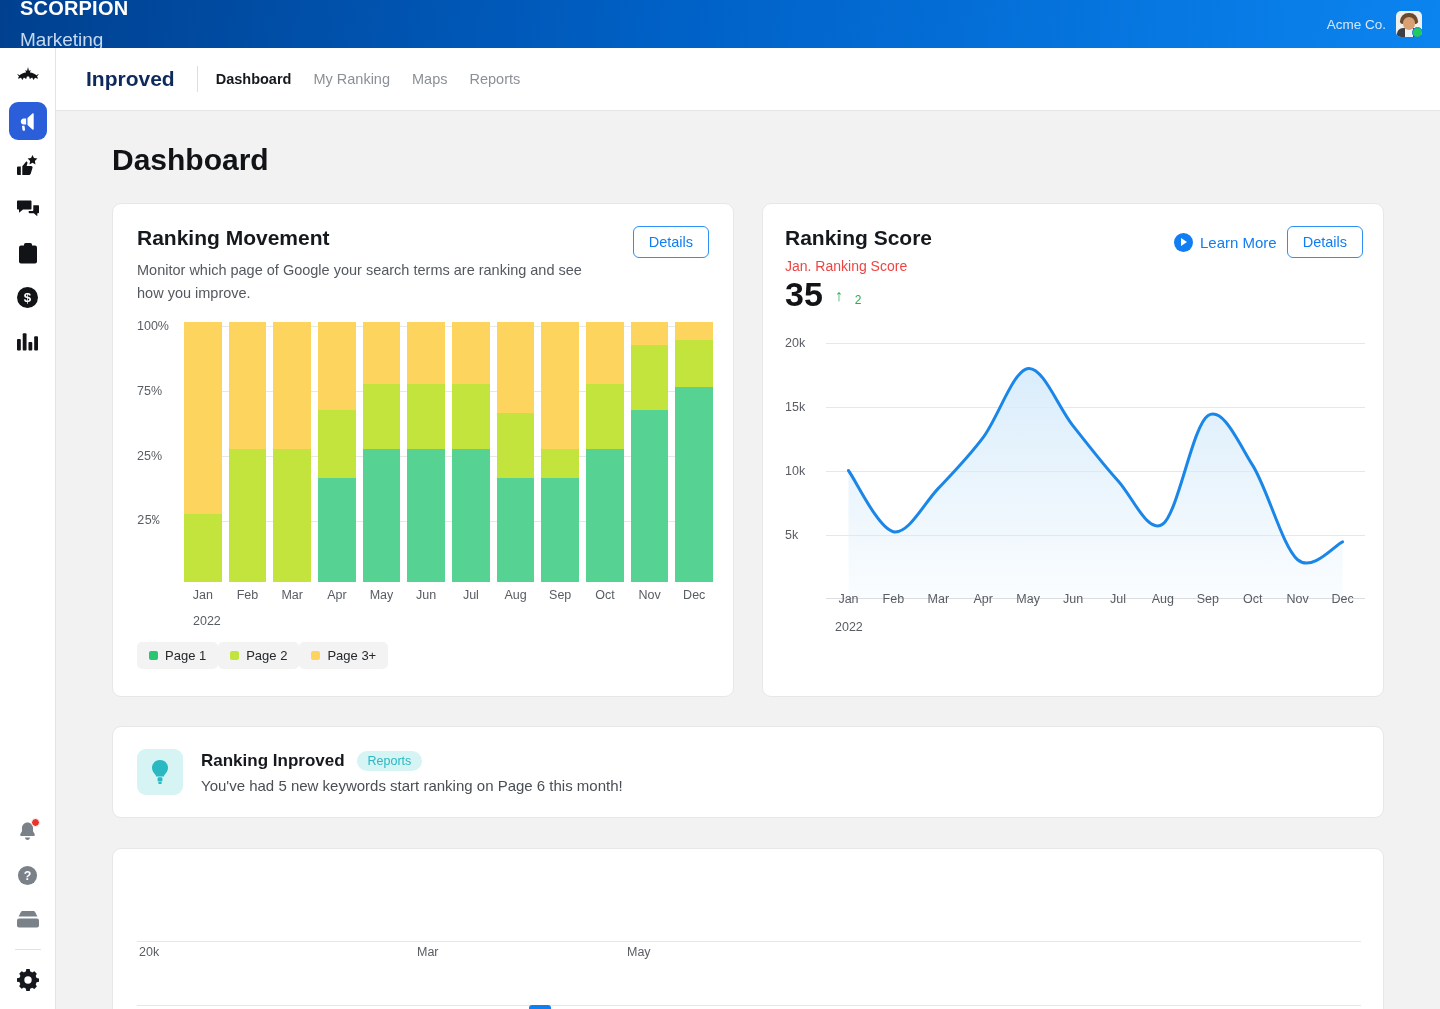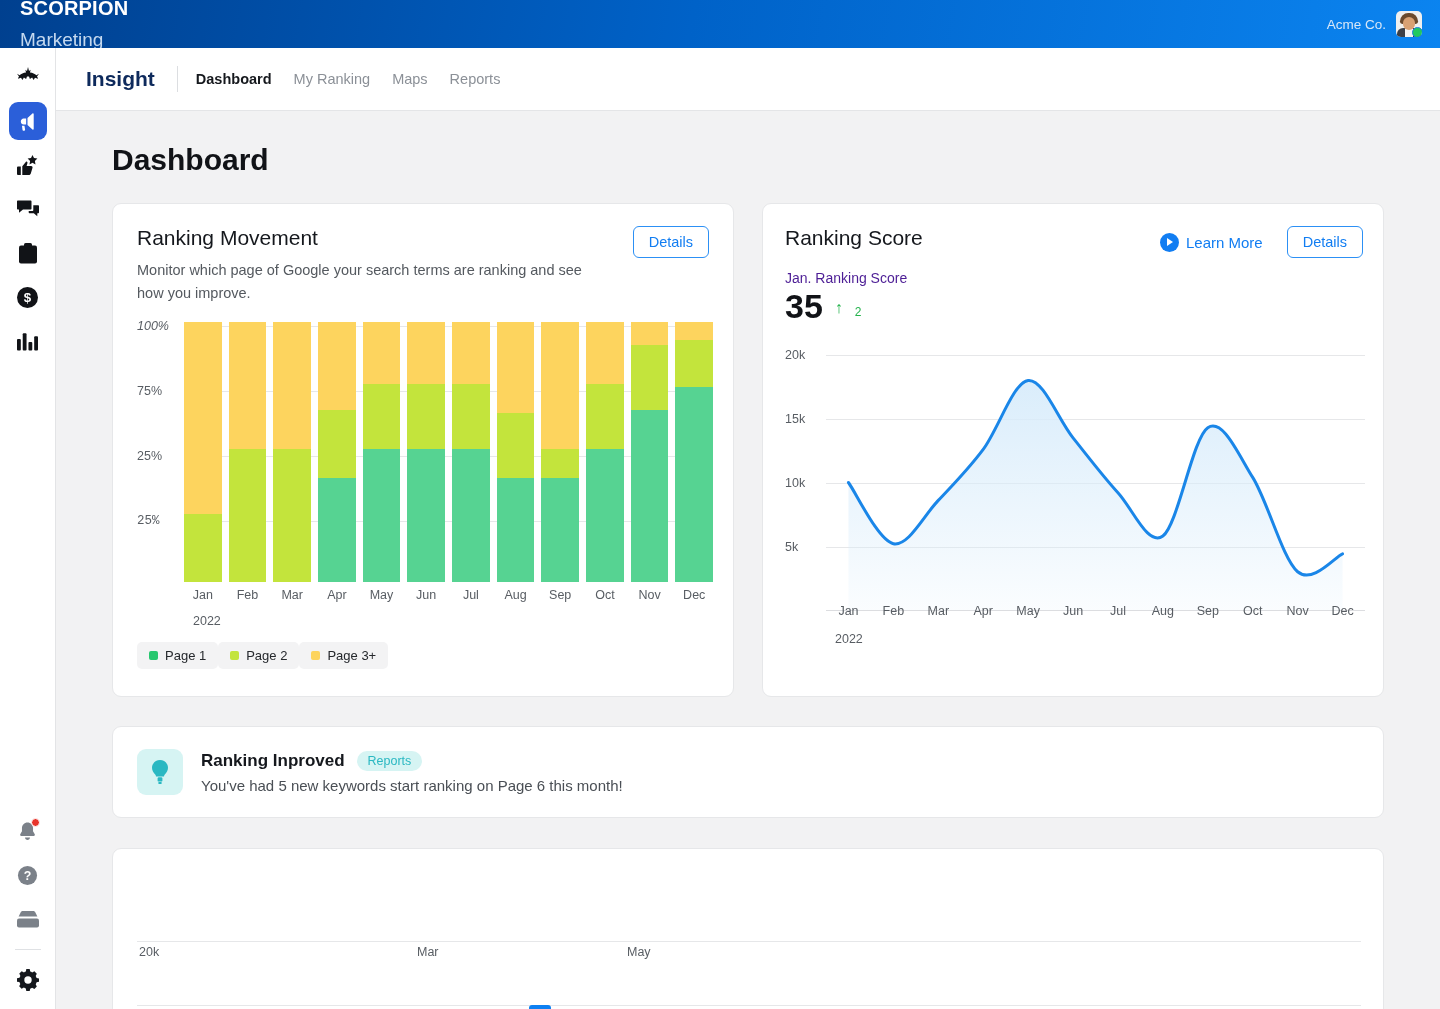--- a/index.html
+++ b/index.html
@@ -79,44 +79,44 @@
   }
 
   .row { display: flex; gap: 28px; margin: 26px 0 0 56px; }
   .card {
     background: #ffffff; border: 1px solid #e6e7e9; border-radius: 9px;
   }
   .card-a { width: 622px; height: 494px; padding: 22px 24px 0 24px; }
   .card-b { width: 622px; height: 494px; padding: 22px 20px 0 22px; }
 
   .card-head { display: flex; align-items: flex-start; justify-content: space-between; }
-  .card-title { font-size: 21px; font-weight: 400; color: #15181d; }
+  .card-title { font-size: 21px; font-weight: 700; color: #15181d; }
   .card-desc {
     font-size: 14.5px; color: #54595f; line-height: 1.62;
     margin-top: 9px; max-width: 470px;
   }
   .btn-outline {
     border: 1px solid #2c90f5; color: #117df2; background: #fff;
     border-radius: 6px; font-size: 14.5px; padding: 7px 15px;
     font-family: inherit; white-space: nowrap;
   }
-  .head-actions { display: flex; gap: 24px; }
+  .head-actions { display: flex; gap: 10px; }
   .learn {
     display: flex; align-items: center; gap: 7px; color: #117df2; font-size: 15px;
   }
   .play-ico {
     width: 19px; height: 19px; border-radius: 50%; background: #117df2;
     display: flex; align-items: center; justify-content: center; flex: none;
   }
   .play-ico::after {
     content: ""; width:0; height:0; margin-left: 2px;
     border-left: 6px solid #fff; border-top: 4px solid transparent; border-bottom: 4px solid transparent;
   }
 
-  .score-label { font-size: 14px; color: #4c1d95; margin-top: 20px; }
+  .score-label { font-size: 14px; color: #ef4444; margin-top: 8px; }
   .score-row { display: flex; align-items: flex-end; gap: 12px; margin-top: 2px; }
   .score-val { font-size: 34px; font-weight: 700; color: #111317; line-height: 1.1; }
   .score-arrow { color: #23b24b; font-size: 16px; margin-bottom: 8px; }
   .score-delta { color: #23b24b; font-size: 12px; margin-bottom: 6px; }
 
   
   .bars-wrap { position: relative; margin-top: 16px; width: 576px; height: 265px; }
   .bars-plot {
     position: absolute; left: 47px; top: 0; right: 0; height: 260px;
   }
@@ -301,21 +301,21 @@
         <svg width="22" height="22" viewBox="0 0 22 22">
             <path fill="#15181d" d="M9.3 0h3.4l.5 2.5c.7.2 1.3.5 1.9.9l2.3-1.1 2.4 2.4-1.1 2.3c.4.6.7 1.2.9 1.9l2.5.5v3.4l-2.5.5c-.2.7-.5 1.3-.9 1.9l1.1 2.3-2.4 2.4-2.3-1.1c-.6.4-1.2.7-1.9.9L12.7 22H9.3l-.5-2.5c-.7-.2-1.3-.5-1.9-.9l-2.3 1.1-2.4-2.4 1.1-2.3c-.4-.6-.7-1.2-.9-1.9L0 12.7V9.3l2.5-.5c.2-.7.5-1.3.9-1.9L2.3 4.6l2.4-2.4L7 3.4c.6-.4 1.2-.7 1.9-.9z"></path>
             <circle cx="11" cy="11" r="3.7" fill="#ffffff"></circle>
           </svg>
       </span>
     </div>
   </div>
 </div>
 
 <div class="subnav">
-  <span class="subnav-title">Insight</span>
+  <span class="subnav-title">Inproved</span>
   <span class="subnav-div"></span>
   <span class="subnav-link active">Dashboard</span>
   <span class="subnav-link">My Ranking</span>
   <span class="subnav-link">Maps</span>
   <span class="subnav-link">Reports</span>
 </div>
 
 <div class="page">
   <div class="page-title">Dashboard</div>
 
@@ -326,21 +326,21 @@
         <div>
           <div class="card-title">Ranking Movement</div>
           <div class="card-desc">Monitor which page of Google your search terms are ranking and see how you improve.</div>
         </div>
         <button class="btn-outline">Details</button>
       </div>
 
       <div class="bars-wrap">
         <div class="bars-plot" id="bars-plot">
             <div class="gridline" style="top: 4px;"></div>
-            <div class="ytick" style="top: 4px; left: -47px; font-style: italic;">100%</div>
+            <div class="ytick" style="top: 4px; left: -47px;">100%</div>
             <div class="gridline" style="top: 69px;"></div>
             <div class="ytick" style="top: 69px; left: -47px;">75%</div>
             <div class="gridline" style="top: 134px;"></div>
             <div class="ytick" style="top: 134px; left: -47px;">25%</div>
             <div class="gridline" style="top: 199px;"></div>
             <div class="ytick" style="top: 199px; left: -47px; font-family: Liberation Mono, monospace;">25%</div>
             <div class="bars">
               <div class="bar">
                 <div class="seg" style="background: rgb(253, 212, 94); height: 192.4px;"></div>
                 <div class="seg" style="background: rgb(195, 228, 60); height: 67.6px;"></div>

